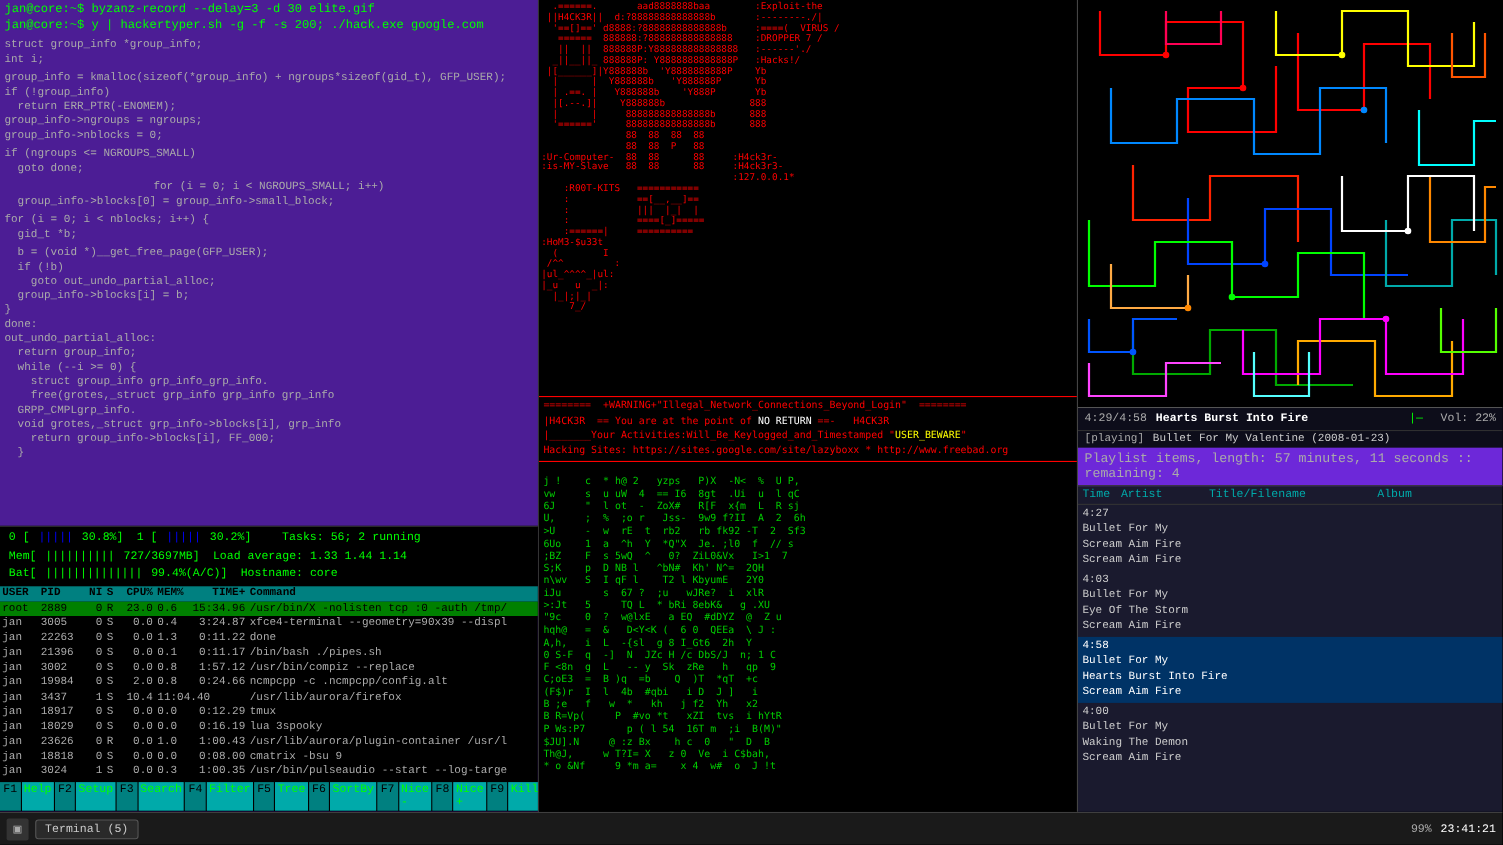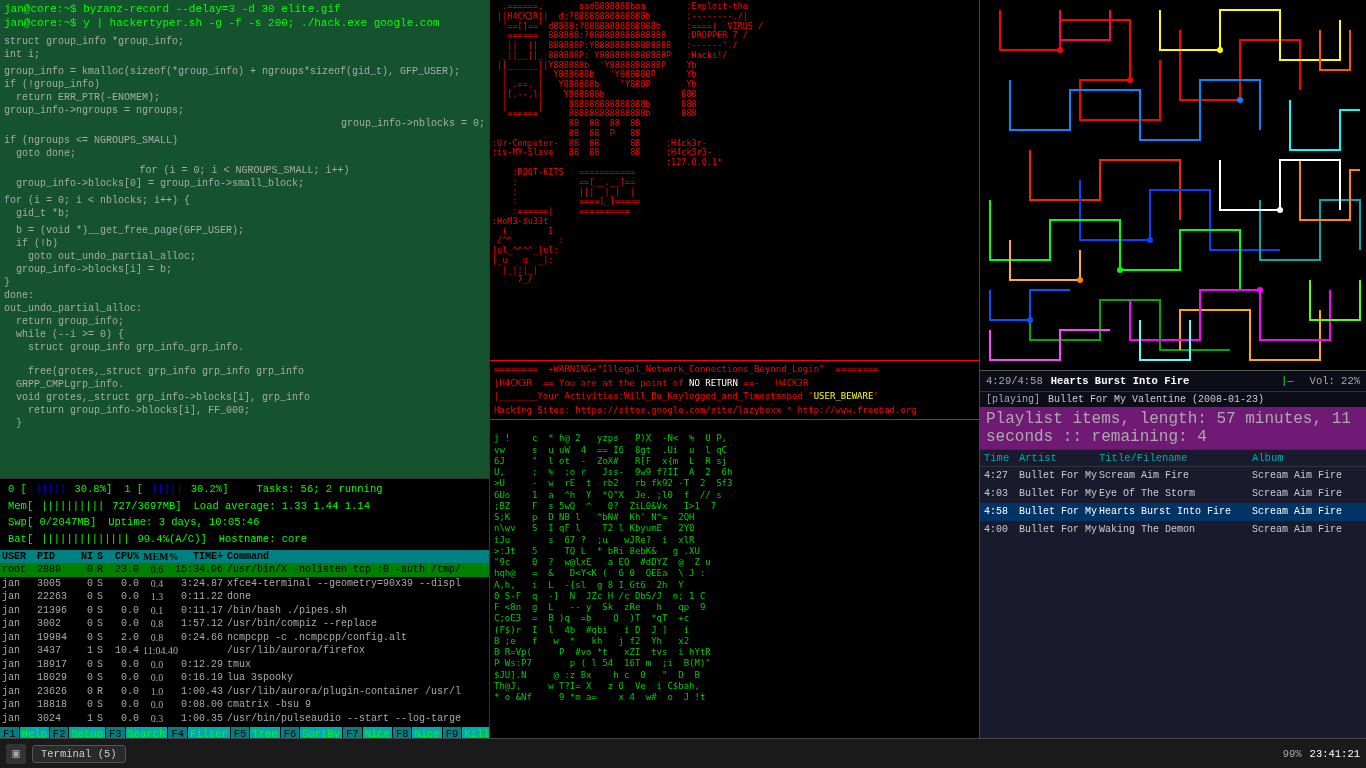--- a/index.html
+++ b/index.html
@@ -17,21 +17,21 @@
     .main-container {
       display: flex;
       width: 1366px;
       height: 738px;
     }
 
     
     .left-panel {
       width: 490px;
       height: 738px;
-      background: #14532d;
+      background: #4c1d95;
       border-right: 1px solid #333;
       display: flex;
       flex-direction: column;
       overflow: hidden;
     }
 
     .terminal-top {
       flex: 1;
       padding: 2px 4px;
       overflow: hidden;
@@ -68,21 +68,21 @@
       color: #aaa;
       line-height: 1.35;
     }
     .process-table .proc-row.root-row { background: #008000; color: #000; }
 
     .col-user { width: 35px; padding: 0 2px; }
     .col-pid { width: 42px; padding: 0 2px; }
     .col-ni { width: 18px; padding: 0 2px; text-align: right; }
     .col-s { width: 14px; padding: 0 2px; }
     .col-cpu { width: 32px; padding: 0 2px; text-align: right; }
-    .col-mem { width: 32px; padding: 0 2px; text-align: center; font-family: Liberation Serif, serif; }
+    .col-mem { width: 32px; padding: 0 2px; text-align: left; }
     .col-time { width: 52px; padding: 0 2px; text-align: right; }
     .col-cmd { flex: 1; padding: 0 2px; overflow: hidden; white-space: nowrap; }
 
     .htop-footer {
       background: #000;
       color: #000;
       display: flex;
       font-size: 10.5px;
     }
     .htop-footer span {
@@ -162,24 +162,24 @@
       background: #0d0d1a;
       border-bottom: 1px solid #333;
       gap: 8px;
     }
 
     .music-time { color: #aaa; min-width: 55px; }
     .music-track { color: #fff; flex: 1; }
     .music-vol { color: #aaa; }
 
     .music-playlist-header {
-      background: #701a75;
+      background: #6d28d9;
       color: #aaa;
       padding: 3px 6px;
-      font-size: 16px;
+      font-size: 12px;
       border-bottom: 1px solid #333;
     }
 
     .playlist-col-headers {
       display: flex;
       padding: 2px 4px;
       color: #00aaaa;
       font-size: 10.5px;
       border-bottom: 1px solid #333;
     }
@@ -187,20 +187,21 @@
     .pl-col-artist { width: 80px; overflow: hidden; }
     .pl-col-title { flex: 1; }
     .pl-col-album { width: 110px; overflow: hidden; }
 
     .playlist-item {
       display: flex;
       padding: 2px 4px;
       color: #ccc;
       font-size: 10px;
       line-height: 1.4;
+      flex-direction: column;
     }
     .playlist-item.active { background: #003366; color: #fff; }
 
     
     .taskbar {
       height: 30px;
       background: #1a1a1a;
       border-top: 1px solid #333;
       display: flex;
       align-items: center;
@@ -241,42 +242,42 @@
         <span style="color:#00ff00;">jan@core:~$ y | hackertyper.sh -g -f -s 200; ./hack.exe google.com</span>
       </div>
       <div style="color:#aaa; font-size:10px; line-height:1.3;">
         <div style="color:#aaa;">struct group_info *group_info;</div>
         <div style="color:#aaa;">int i;</div>
         <div style="height:4px;"></div>
         <div style="color:#aaa;">group_info = kmalloc(sizeof(*group_info) + ngroups*sizeof(gid_t), GFP_USER);</div>
         <div style="color:#aaa;">if (!group_info)</div>
         <div style="color:#aaa;">&nbsp;&nbsp;return ERR_PTR(-ENOMEM);</div>
         <div style="color:#aaa;">group_info-&gt;ngroups = ngroups;</div>
-        <div style="color:#aaa;text-align:right;">group_info-&gt;nblocks = 0;</div>
+        <div style="color:#aaa;">group_info-&gt;nblocks = 0;</div>
         <div style="height:4px;"></div>
         <div style="color:#aaa;">if (ngroups &lt;= NGROUPS_SMALL)</div>
         <div style="color:#aaa;">&nbsp;&nbsp;goto done;</div>
         <div style="height:4px;"></div>
         <div style="color:#aaa;text-align:center;">for (i = 0; i &lt; NGROUPS_SMALL; i++)</div>
         <div style="color:#aaa;">&nbsp;&nbsp;group_info-&gt;blocks[0] = group_info-&gt;small_block;</div>
         <div style="height:4px;"></div>
         <div style="color:#aaa;">for (i = 0; i &lt; nblocks; i++) {</div>
         <div style="color:#aaa;">&nbsp;&nbsp;gid_t *b;</div>
         <div style="height:4px;"></div>
         <div style="color:#aaa;">&nbsp;&nbsp;b = (void *)__get_free_page(GFP_USER);</div>
         <div style="color:#aaa;">&nbsp;&nbsp;if (!b)</div>
         <div style="color:#aaa;">&nbsp;&nbsp;&nbsp;&nbsp;goto out_undo_partial_alloc;</div>
         <div style="color:#aaa;">&nbsp;&nbsp;group_info-&gt;blocks[i] = b;</div>
         <div style="color:#aaa;">}</div>
         <div style="color:#aaa;">done:</div>
         <div style="color:#aaa;">out_undo_partial_alloc:</div>
         <div style="color:#aaa;">&nbsp;&nbsp;return group_info;</div>
         <div style="color:#aaa;">&nbsp;&nbsp;while (--i &gt;= 0) {</div>
         <div style="color:#aaa;">&nbsp;&nbsp;&nbsp;&nbsp;struct group_info grp_info_grp_info.</div>
-        <div style="color:#aaa;margin-top:11px;">&nbsp;&nbsp;&nbsp;&nbsp;free(grotes,_struct grp_info grp_info grp_info</div>
+        <div style="color:#aaa;">&nbsp;&nbsp;&nbsp;&nbsp;free(grotes,_struct grp_info grp_info grp_info</div>
         <div style="color:#aaa;">&nbsp;&nbsp;GRPP_CMPLgrp_info.</div>
         <div style="color:#aaa;">&nbsp;&nbsp;void grotes,_struct grp_info-&gt;blocks[i], grp_info</div>
         <div style="color:#aaa;">&nbsp;&nbsp;&nbsp;&nbsp;return group_info-&gt;blocks[i], FF_000;</div>
         <div style="color:#aaa;">&nbsp;&nbsp;}</div>
       </div>
     </div>
 
     <div class="terminal-bottom">
       <div class="htop-header">
         <div class="htop-bar-row">
@@ -286,24 +287,20 @@
           <span style="margin-left:4px;">1 [</span>
             <span style="color:#0000ff;">|||||</span>
             <span style="color:#00ff00;"> 30.2%]</span>
           <span style="margin-left:20px; color:#00ff00;">Tasks: 56; 2 running</span>
         </div>
         <div class="htop-bar-row">
           <span style="color:#00ff00;">Mem[</span>
             <span style="color:#00ff00;">||||||||||</span>
             <span style="color:#00ff00;">    727/3697MB]</span>
           <span style="margin-left:4px; color:#00ff00;">Load average: 1.33 1.44 1.14</span>
-        </div>
-        <div class="htop-bar-row">
-          <span style="color:#00ff00;">Swp[          0/2047MB]</span>
-          <span style="margin-left:4px; color:#00ff00;">Uptime: 3 days, 10:05:46</span>
         </div>
         <div class="htop-bar-row">
           <span style="color:#00ff00;">Bat[</span>
             <span style="color:#00ff00;">||||||||||||||</span>
             <span style="color:#00ff00;">99.4%(A/C)]</span>
           <span style="margin-left:4px; color:#00ff00;">Hostname: core</span>
         </div>
       </div>
 
       <div class="process-table">

